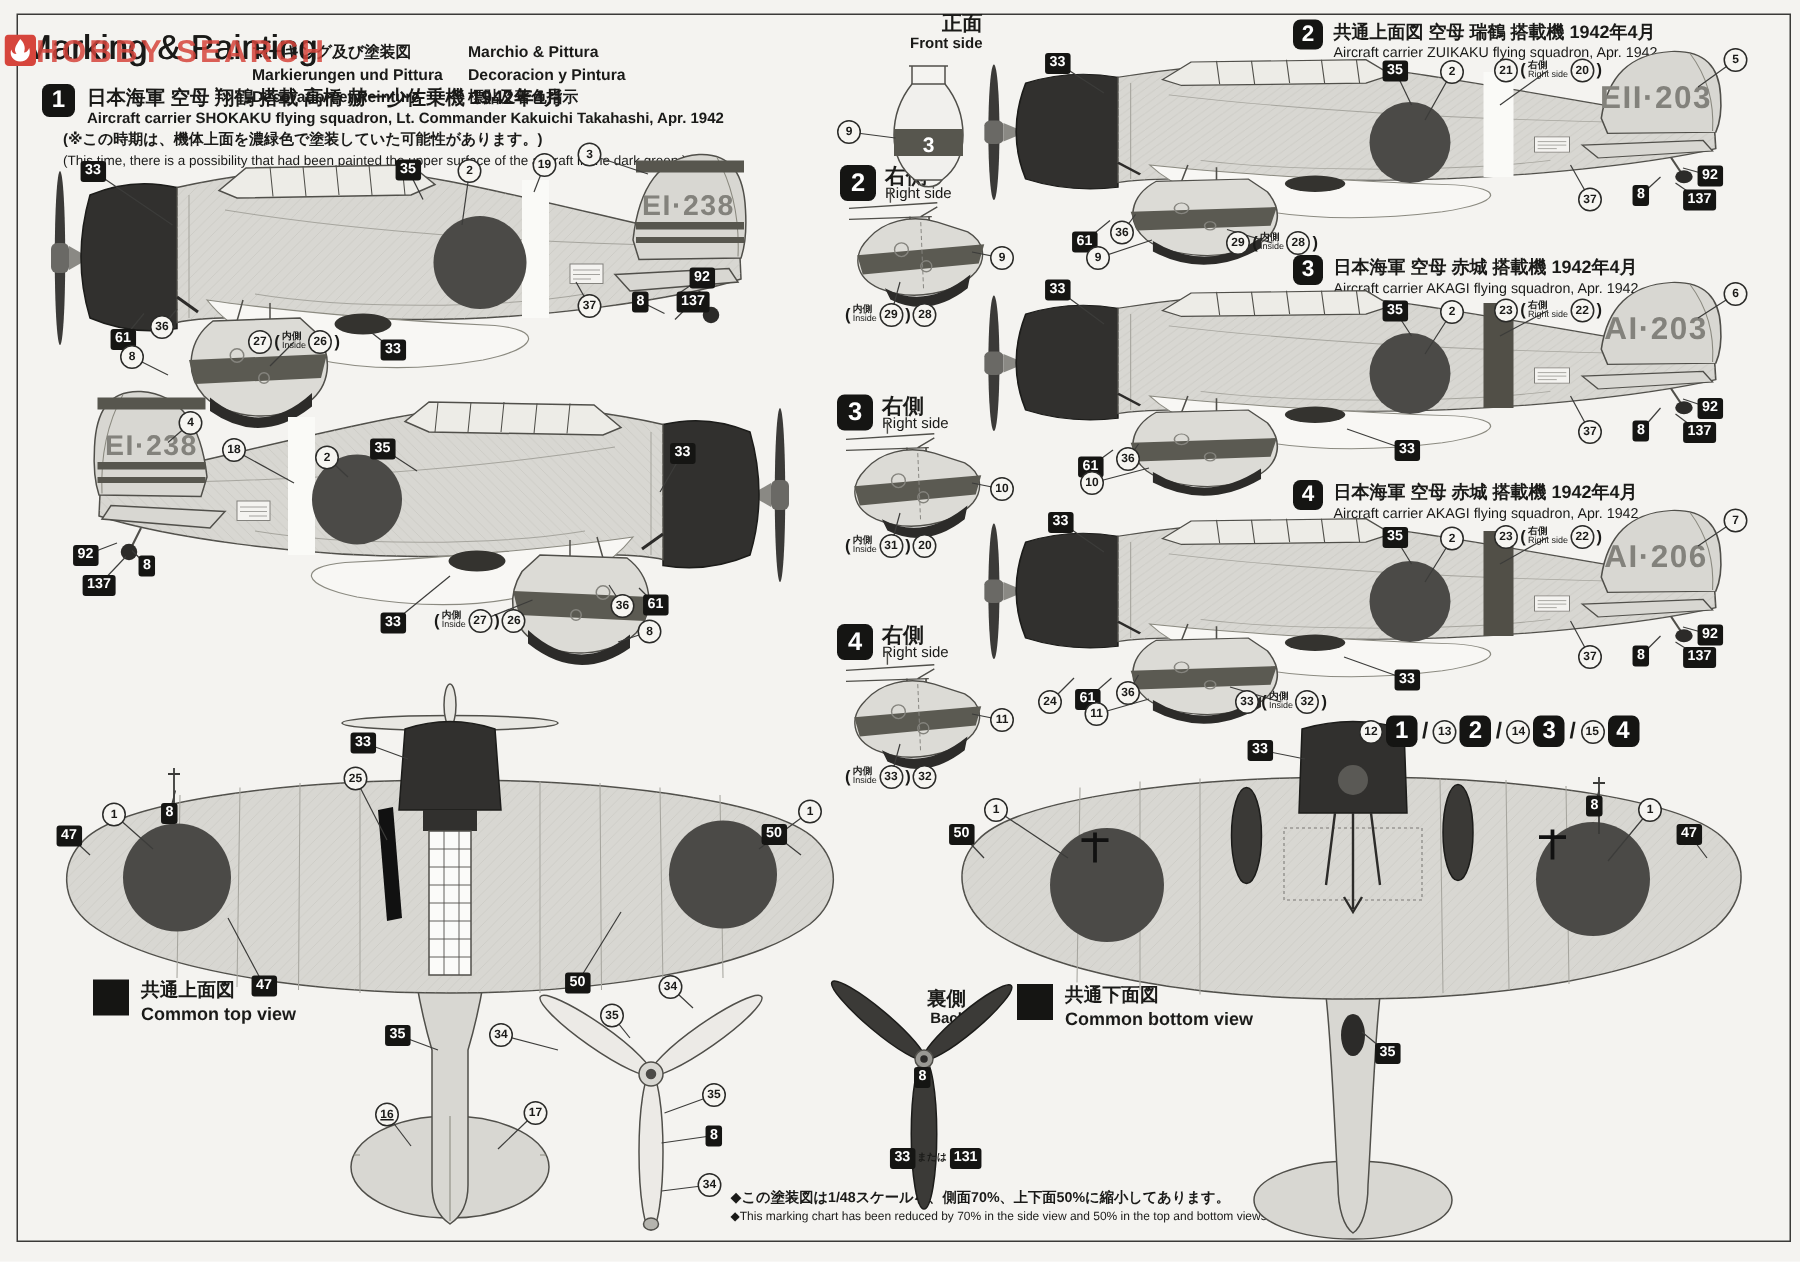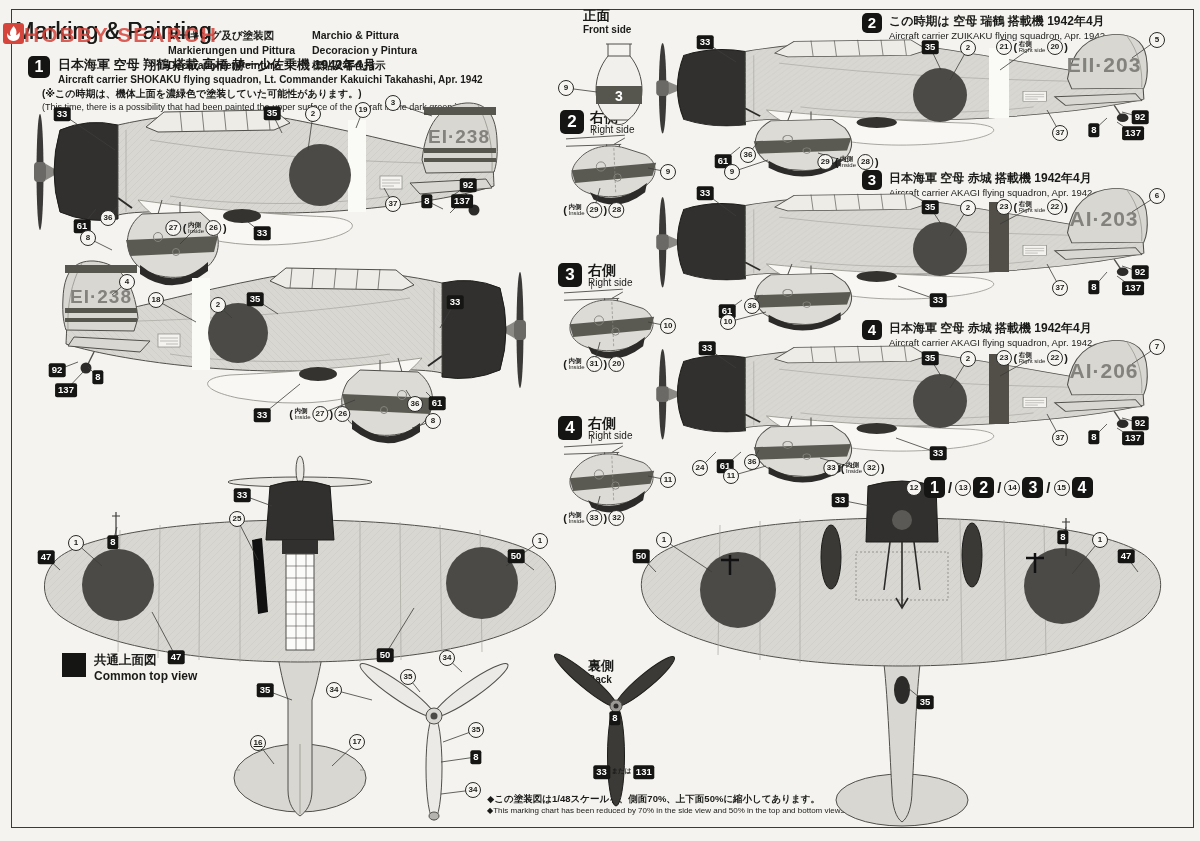--- a/index.html
+++ b/index.html
@@ -17,21 +17,21 @@
   
   .numbox{display:inline-block;background:#151513;color:#fff;font-weight:900;text-align:center;border-radius:5px;}
   .sec{position:absolute;}
   .sec .jp{font-size:13px;font-weight:700;}
   .sec .en{font-size:10px;font-weight:700;}
   .sec1note{position:absolute;font-size:10px;line-height:1.5;}
   .rs-head{position:absolute;display:flex;gap:6px;align-items:flex-start;}
   .rs-head .nb{width:24px;height:24px;line-height:24px;font-size:17px;}
   .rs-head .jp{font-size:14px;font-weight:700;line-height:1;}
   .rs-head .en{font-size:10px;font-weight:400;}
-  .plain-head{position:absolute;text-align:left;}
+  .plain-head{position:absolute;text-align:right;}
   .plain-head .jp{font-size:13.5px;font-weight:700;line-height:1.2;}
   .plain-head .en{font-size:10px;font-weight:bold;}
   .legend{position:absolute;display:flex;gap:8px;align-items:flex-start;}
   .legend .sq{width:24px;height:24px;background:#151513;}
   .legend .jp{font-size:12.5px;font-weight:700;line-height:1.25;}
   .legend .en{font-size:12px;font-weight:700;}
   #notes{position:absolute;left:487px;top:793px;line-height:1.35;}
   #notes .jp{font-size:9.5px;font-weight:700;}
   #notes .en{font-size:8px;}
   
@@ -352,21 +352,21 @@
     </span>
   </div>
   <div class="sec1note" style="left:42px;top:86px;">
     <div style="font-size:10px;font-weight:700;">(※この時期は、機体上面を濃緑色で塗装していた可能性があります。)</div>
     <div style="font-size:9px;">(This time, there is a possibility that had been painted the upper surface of the aircraft in the dark green.)</div>
   </div>
 
   <div class="sec" style="left:862px;top:13px;display:flex;gap:7px;">
     <span class="numbox" style="width:20px;height:20px;line-height:20px;font-size:15px;">2</span>
     <span>
-      <div style="font-size:12px;font-weight:700;">この時期は 空母 瑞鶴 搭載機 1942年4月</div>
+      <div style="font-size:12px;font-weight:700;">共通上面図 空母 瑞鶴 搭載機 1942年4月</div>
       <div style="font-size:9.5px;">Aircraft carrier ZUIKAKU flying squadron,  Apr. 1942</div>
     </span>
   </div>
   <div class="sec" style="left:862px;top:170px;display:flex;gap:7px;">
     <span class="numbox" style="width:20px;height:20px;line-height:20px;font-size:15px;">3</span>
     <span>
       <div style="font-size:12px;font-weight:700;">日本海軍 空母 赤城 搭載機 1942年4月</div>
       <div style="font-size:9.5px;">Aircraft carrier AKAGI flying squadron,  Apr. 1942</div>
     </span>
   </div>
@@ -408,20 +408,27 @@
   <div class="plain-head" style="left:588px;top:658px;width:56px;">
     <div class="jp" style="font-size:13px;">裏側</div>
     <div class="en">Back</div>
   </div>
 
   <div class="legend" style="left:62px;top:653px;">
     <span class="sq"></span>
     <span>
         <div class="jp">共通上面図</div>
           <div class="en">Common top view</div>
+      </span>
+  </div>
+  <div class="legend" style="left:678px;top:656px;">
+    <span class="sq"></span>
+    <span>
+        <div class="jp">共通下面図</div>
+          <div class="en">Common bottom view</div>
       </span>
   </div>
 
   <div id="strip">
       <span class="coc">12</span>
       <span class="numbox bignb">1</span>
       <span class="slash">/</span>
       <span class="coc">13</span>
       <span class="numbox bignb">2</span>
       <span class="slash">/</span>

